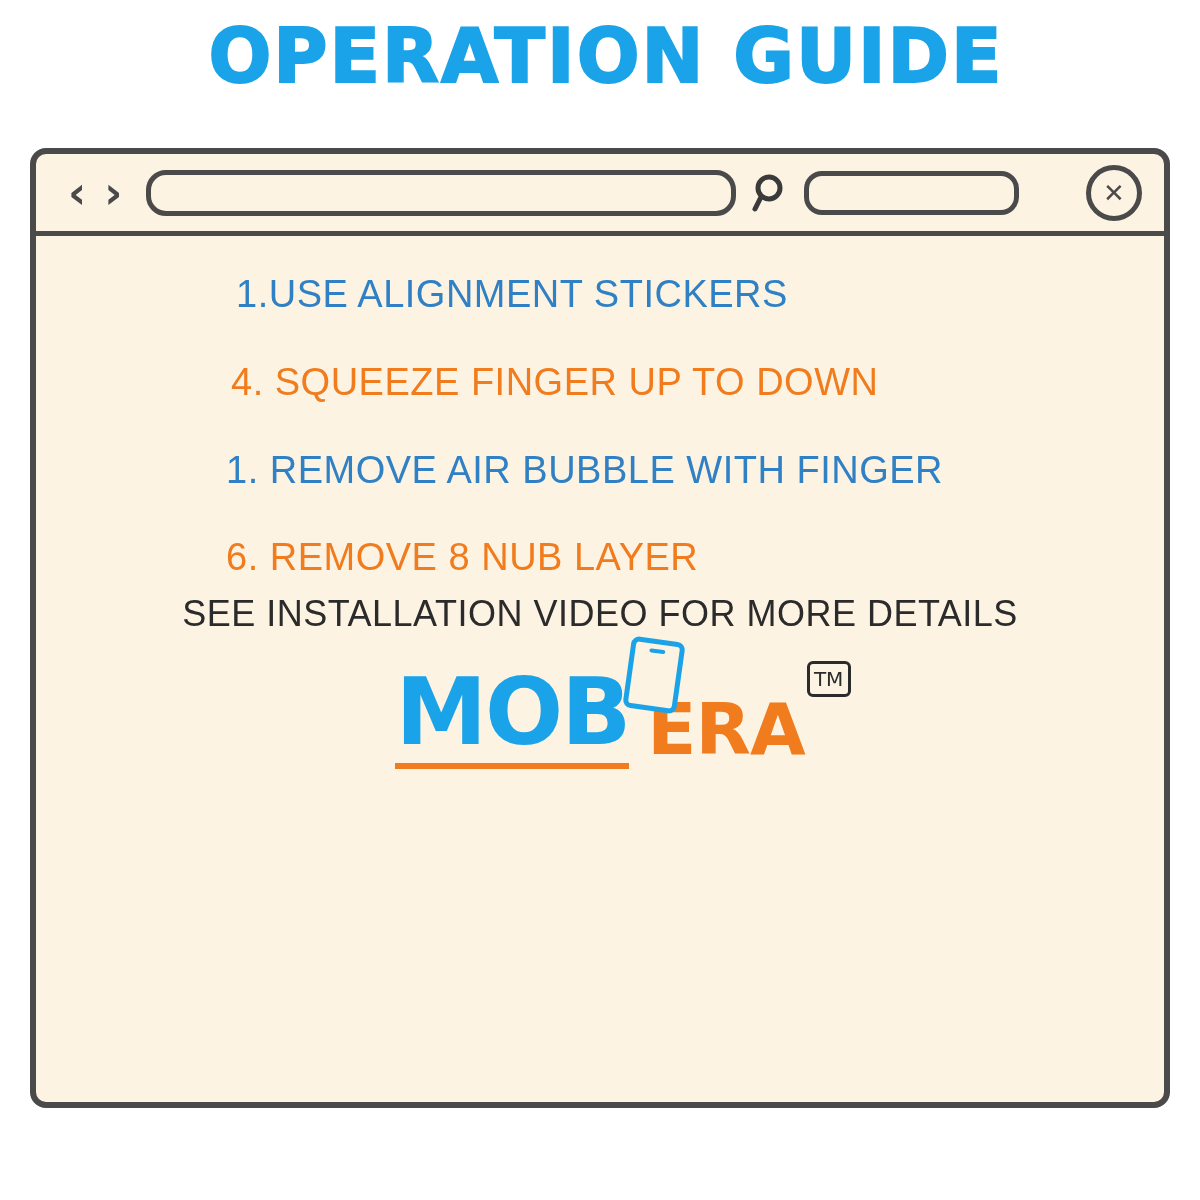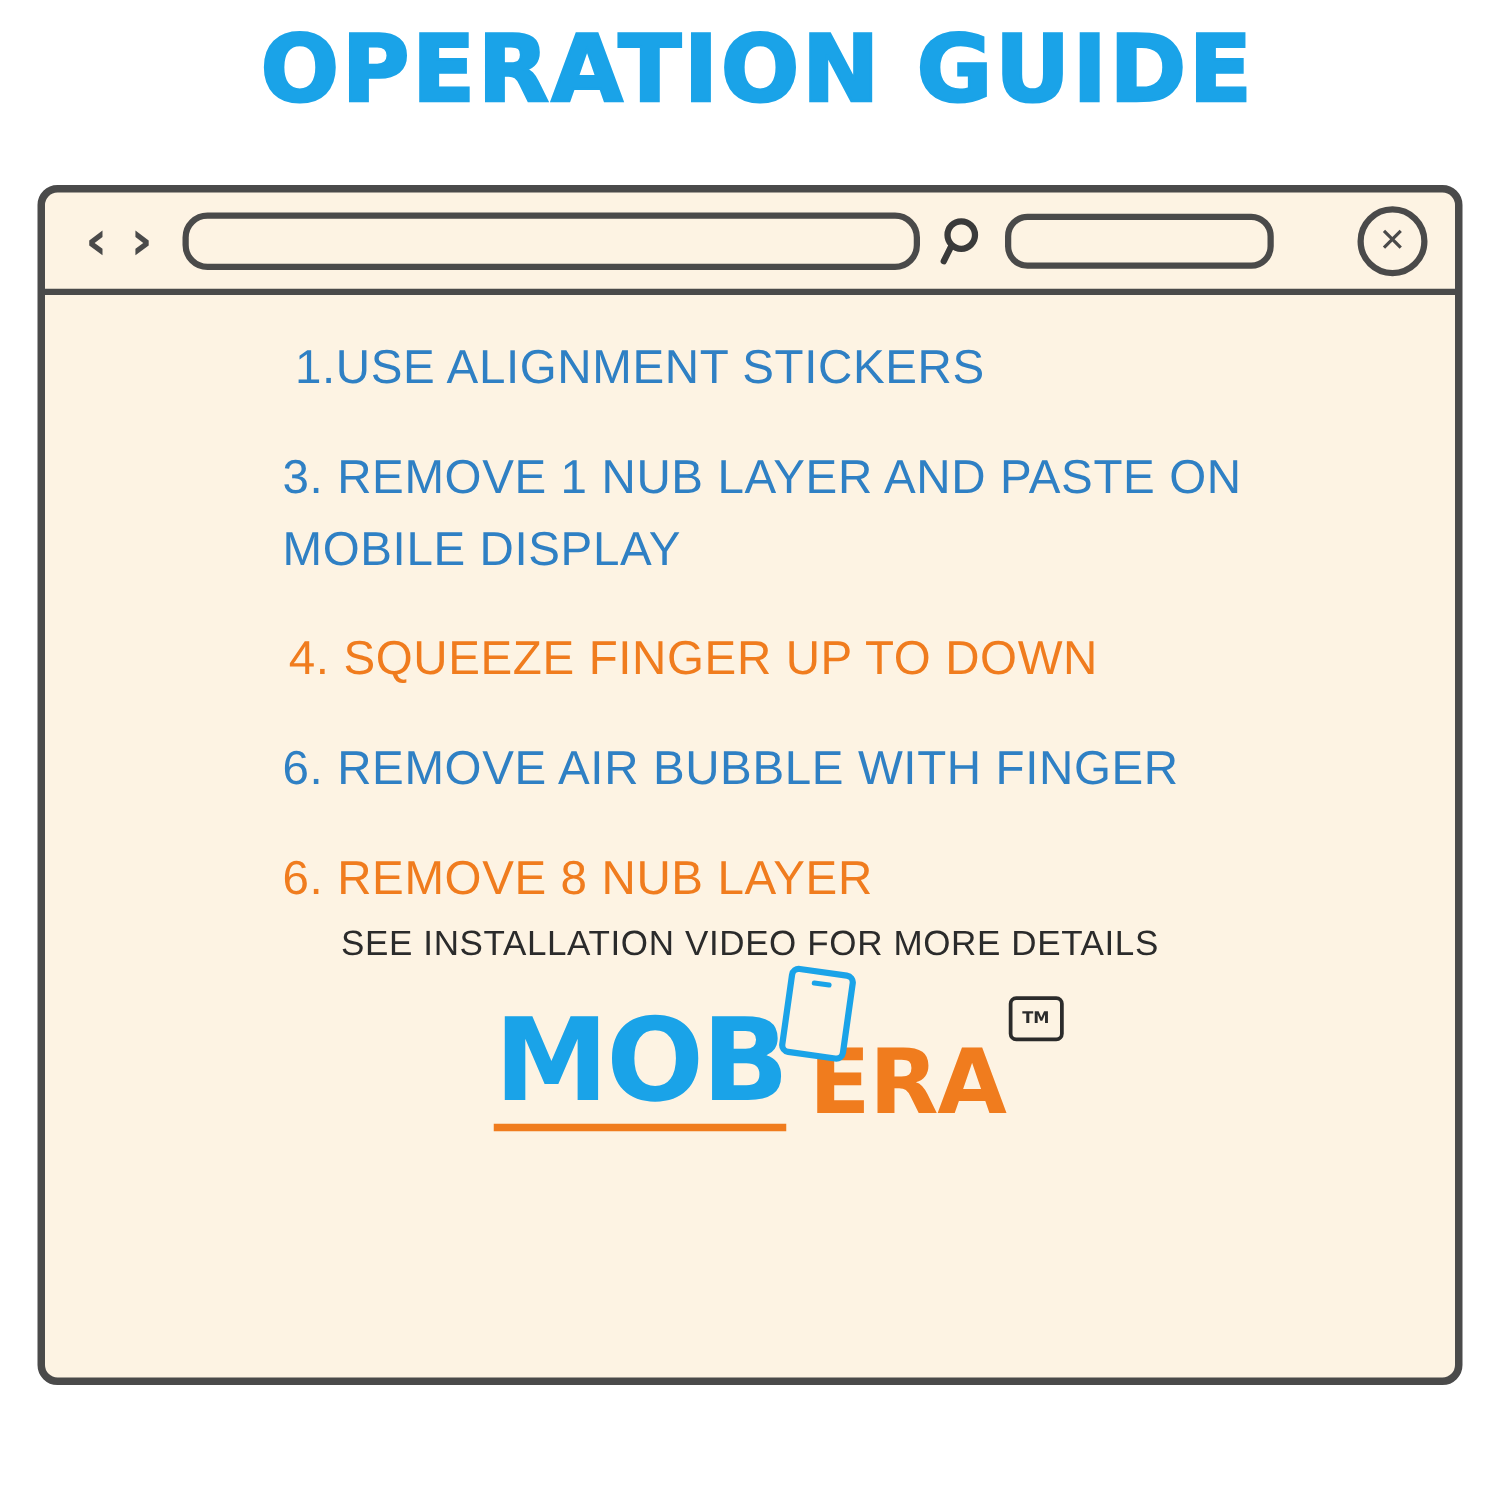--- a/index.html
+++ b/index.html
@@ -136,21 +136,21 @@
 
   .step.s1 { padding-left: 160px; margin-bottom: 30px; }
   .step.s2 { padding-left: 155px; margin-bottom: 32px; }
   .step.s3 { padding-left: 150px; padding-right: 90px; margin-bottom: 30px; }
   .step.s4 { padding-left: 155px; margin-bottom: 30px; }
   .step.s5 { padding-left: 150px; margin-bottom: 30px; }
   .step.s6 { padding-left: 150px; margin-bottom: 6px; }
 
   .footnote {
     text-align: center;
-    font-size: 28px;
+    font-size: 36px;
     color: #2b2b2b;
     letter-spacing: 0.5px;
     margin: 0 0 4px 0;
     font-family: "Liberation Sans", sans-serif;
   }
 
   
   .logo {
     position: relative;
     height: 130px;
@@ -187,22 +187,22 @@
     padding-bottom: 4px;
   }
   .logo-tm {
     position: absolute;
     right: -46px;
     top: -6px;
     width: 38px;
     height: 30px;
     border: 3px solid #2b2b2b;
     border-radius: 6px;
-    font-size: 13px;
-    font-weight: bold;
+    font-size: 20px;
+    font-weight: normal;
     color: #2b2b2b;
     display: flex;
     align-items: center;
     justify-content: center;
     font-family: "DejaVu Sans", sans-serif;
   }
   .phone-glyph {
     position: absolute;
     left: 232px;
     top: -28px;
@@ -250,23 +250,22 @@
       </div>
 
       <div class="second-bar"></div>
 
       <div class="close-btn">✕</div>
     </div>
 
     <div class="content">
 
       <p class="step s1 blue">1.USE ALIGNMENT STICKERS</p>
-      <p class="step s3 blue">3. REMOVE 1 NUB LAYER AND PASTE ON MOBILE DISPLAY</p>
       <p class="step s4 orange">4. SQUEEZE FINGER UP TO DOWN</p>
-      <p class="step s5 blue">6. REMOVE AIR BUBBLE WITH FINGER</p>
+      <p class="step s5 blue">1. REMOVE AIR BUBBLE WITH FINGER</p>
       <p class="step s6 orange">6. REMOVE 8 NUB LAYER</p>
 
       <p class="footnote">SEE INSTALLATION VIDEO FOR MORE DETAILS</p>
 
       <div class="logo">
         <div class="logo-inner">
           <span class="logo-mob">MOB</span>
           <span class="logo-era">ERA</span>
           <span class="logo-tm">TM</span>
           <span class="phone-glyph"></span>

